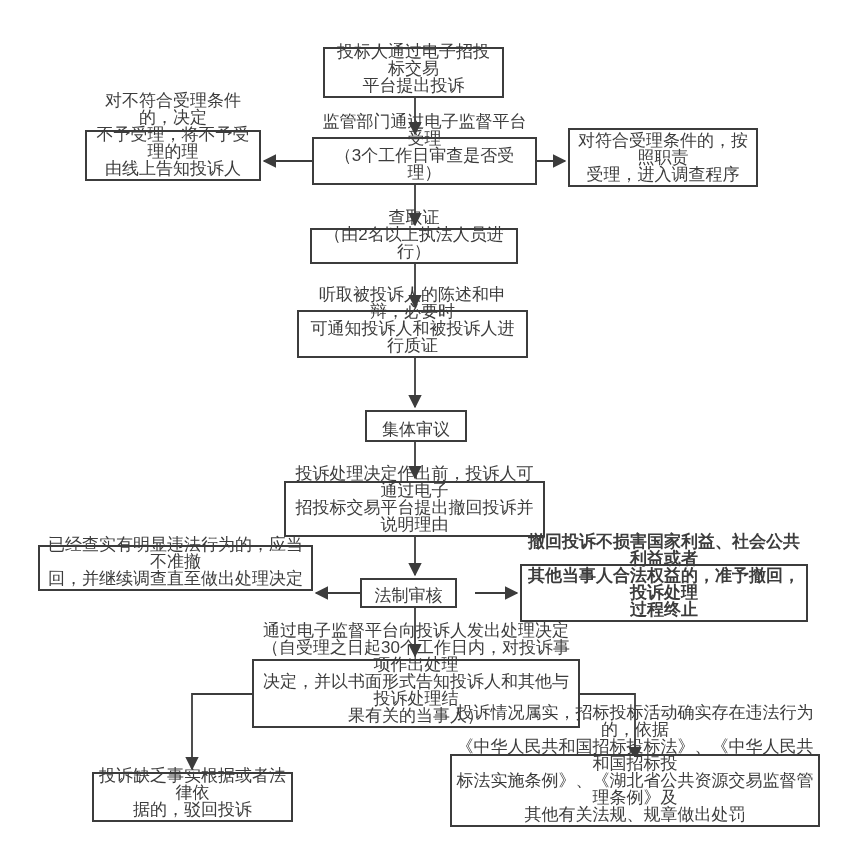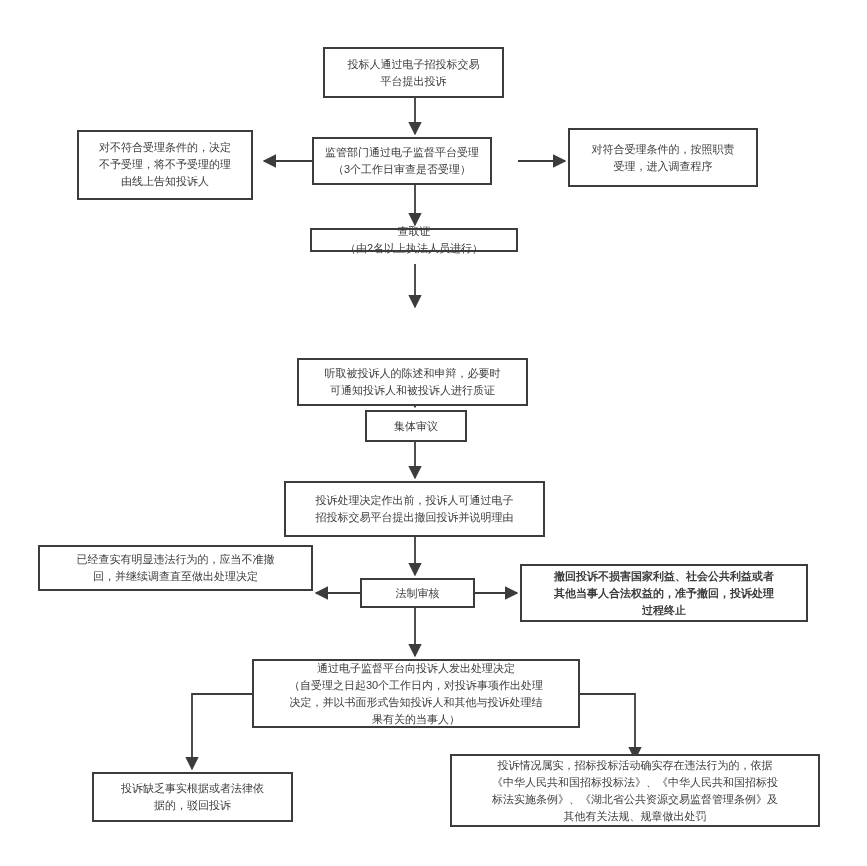--- a/index.html
+++ b/index.html
@@ -22,41 +22,41 @@
     width: 867px;
     height: 866px;
     pointer-events: none;
   }
   .node {
     position: absolute;
     box-sizing: border-box;
     border: 2px solid #3c3c3c;
     background: #ffffff;
     display: flex;
-    align-items: center;
+    align-items: flex-end;
     justify-content: center;
     text-align: center;
     color: #3c3c3c;
-    font-size: 11px;
+    font-size: 17px;
     line-height: 17px;
     padding: 2px 4px;
   }
   .node .lbl {
     white-space: pre-line;
   }
   
   .n-submit        { left: 323px; top: 47px;  width: 181px; height: 51px; }
-  .n-accept        { left: 312px; top: 137px; width: 180px; height: 48px; }
-  .n-reject-accept { left: 77px;  top: 130px; width: 176px; height: 70px; font-family: Liberation Mono, monospace; }
+  .n-accept        { left: 312px; top: 137px; width: 225px; height: 48px; }
+  .n-reject-accept { left: 85px;  top: 130px; width: 176px; height: 51px; }
   .n-meet-accept   { left: 568px; top: 128px; width: 190px; height: 59px; }
-  .n-evidence      { left: 310px; top: 228px; width: 208px; height: 24px; }
-  .n-hearing       { left: 297px; top: 310px; width: 231px; height: 48px; margin-top: 48px; }
+  .n-evidence      { left: 310px; top: 228px; width: 208px; height: 36px; }
+  .n-hearing       { left: 297px; top: 310px; width: 231px; height: 48px; }
   .n-review        { left: 365px; top: 410px; width: 102px; height: 32px; }
   .n-withdraw      { left: 284px; top: 481px; width: 261px; height: 56px; }
-  .n-legal         { left: 360px; top: 578px; width: 115px; height: 30px; }
+  .n-legal         { left: 360px; top: 578px; width: 97px; height: 30px; }
   .n-no-withdraw   { left: 38px;  top: 545px; width: 275px; height: 46px; }
   .n-allow-withdraw{ left: 520px; top: 564px; width: 288px; height: 58px; font-weight: bold; }
   .n-decision      { left: 252px; top: 659px; width: 328px; height: 69px; }
   .n-dismiss       { left: 92px;  top: 772px; width: 201px; height: 50px; }
   .n-punish        { left: 450px; top: 754px; width: 370px; height: 73px; }
 </style>
 </head>
 <body>
 
 <div class="canvas">

